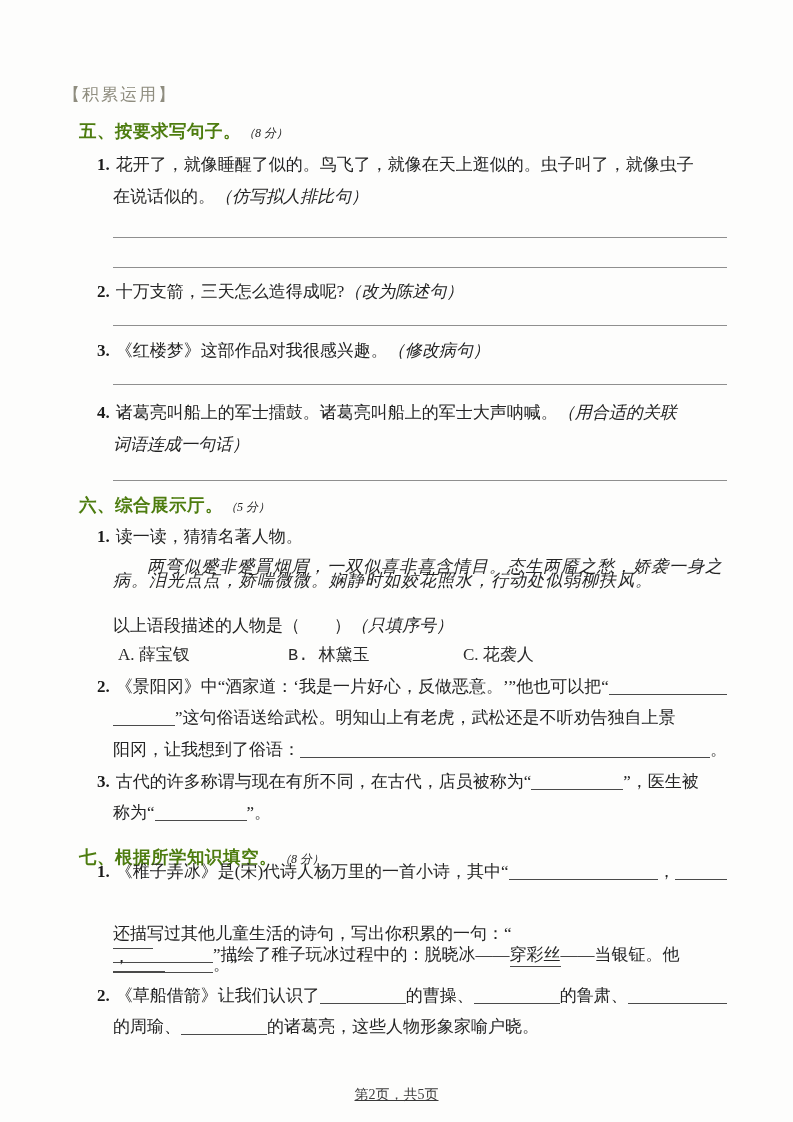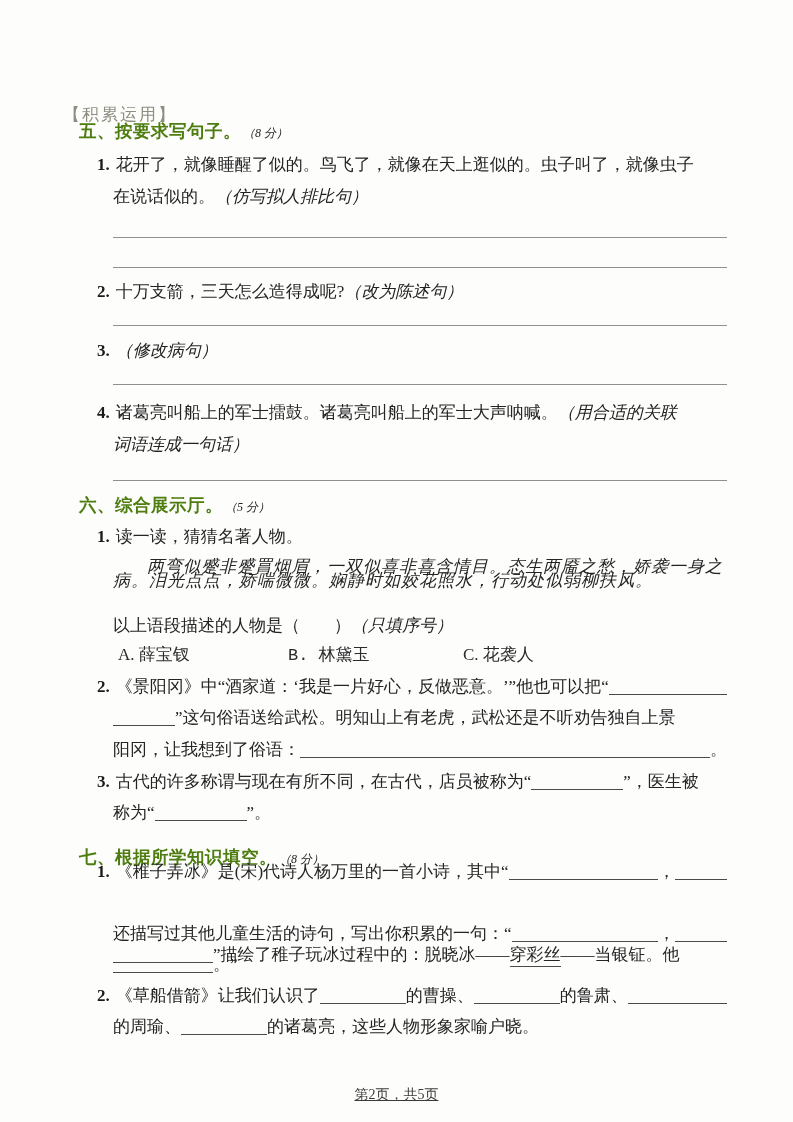--- a/index.html
+++ b/index.html
@@ -41,21 +41,21 @@
   .footer{
     position:absolute;left:0;width:793px;text-align:center;
     font-size:14px;color:#3a3a3a;
   }
 </style>
 </head>
 <body>
 
 <div class="page">
 
-  <div class="ln" style="left:63px;top:104px;">
+  <div class="ln" style="left:63px;top:84px;">
     <span class="accum">【积累运用】</span>
   </div>
 
   <div class="ln" style="left:63px;top:120px;">
     <span class="hdr">五、按要求写句子。</span>
     <span class="score">（8 分）</span>
   </div>
 
   <div class="ln" style="left:97px;top:154px;">
     <span class="num">1.</span>
@@ -70,20 +70,21 @@
 
   <div class="ln" style="left:97px;top:281px;">
     <span class="num">2.</span>
     <span class="txt">十万支箭，三天怎么造得成呢?</span>
     <span class="note">（改为陈述句）</span>
   </div>
   <div class="rule" style="left:113px;top:325px;width:614px;"></div>
 
   <div class="ln" style="left:97px;top:340px;">
     <span class="num">3.</span>
+    <span class="txt">《红楼梦》这部作品对我很感兴趣。</span>
     <span class="note">（修改病句）</span>
   </div>
   <div class="rule" style="left:113px;top:384px;width:614px;"></div>
 
   <div class="ln" style="left:97px;top:402px;">
     <span class="num">4.</span>
     <span class="txt">诸葛亮叫船上的军士擂鼓。诸葛亮叫船上的军士大声呐喊。</span>
     <span class="note">（用合适的关联</span>
   </div>
   <div class="ln" style="left:113px;top:434px;">
@@ -154,21 +155,21 @@
     <span class="blank fill"></span>
     <span class="txt">，</span>
     <span class="blank" style="width:52px;"></span>
   </div>
   <div class="ln" style="left:113px;top:944px;">
     <span class="blank" style="width:100px;"></span>
     <span class="txt">”描绘了稚子玩冰过程中的：脱晓冰——</span>
     <span class="txt ansu">穿彩丝</span>
     <span class="txt">——当银钲。他</span>
   </div>
-  <div class="ln" style="left:113px;top:923px;width:614px;">
+  <div class="ln" style="left:113px;top:923px;width:614px;flex-direction:column;">
     <span class="txt">还描写过其他儿童生活的诗句，写出你积累的一句：“</span>
     <span class="blank fill"></span>
     <span class="txt">，</span>
     <span class="blank" style="width:52px;"></span>
   </div>
   <div class="ln" style="left:113px;top:954px;">
     <span class="blank" style="width:100px;"></span>
     <span class="txt">。”</span>
   </div>
 

